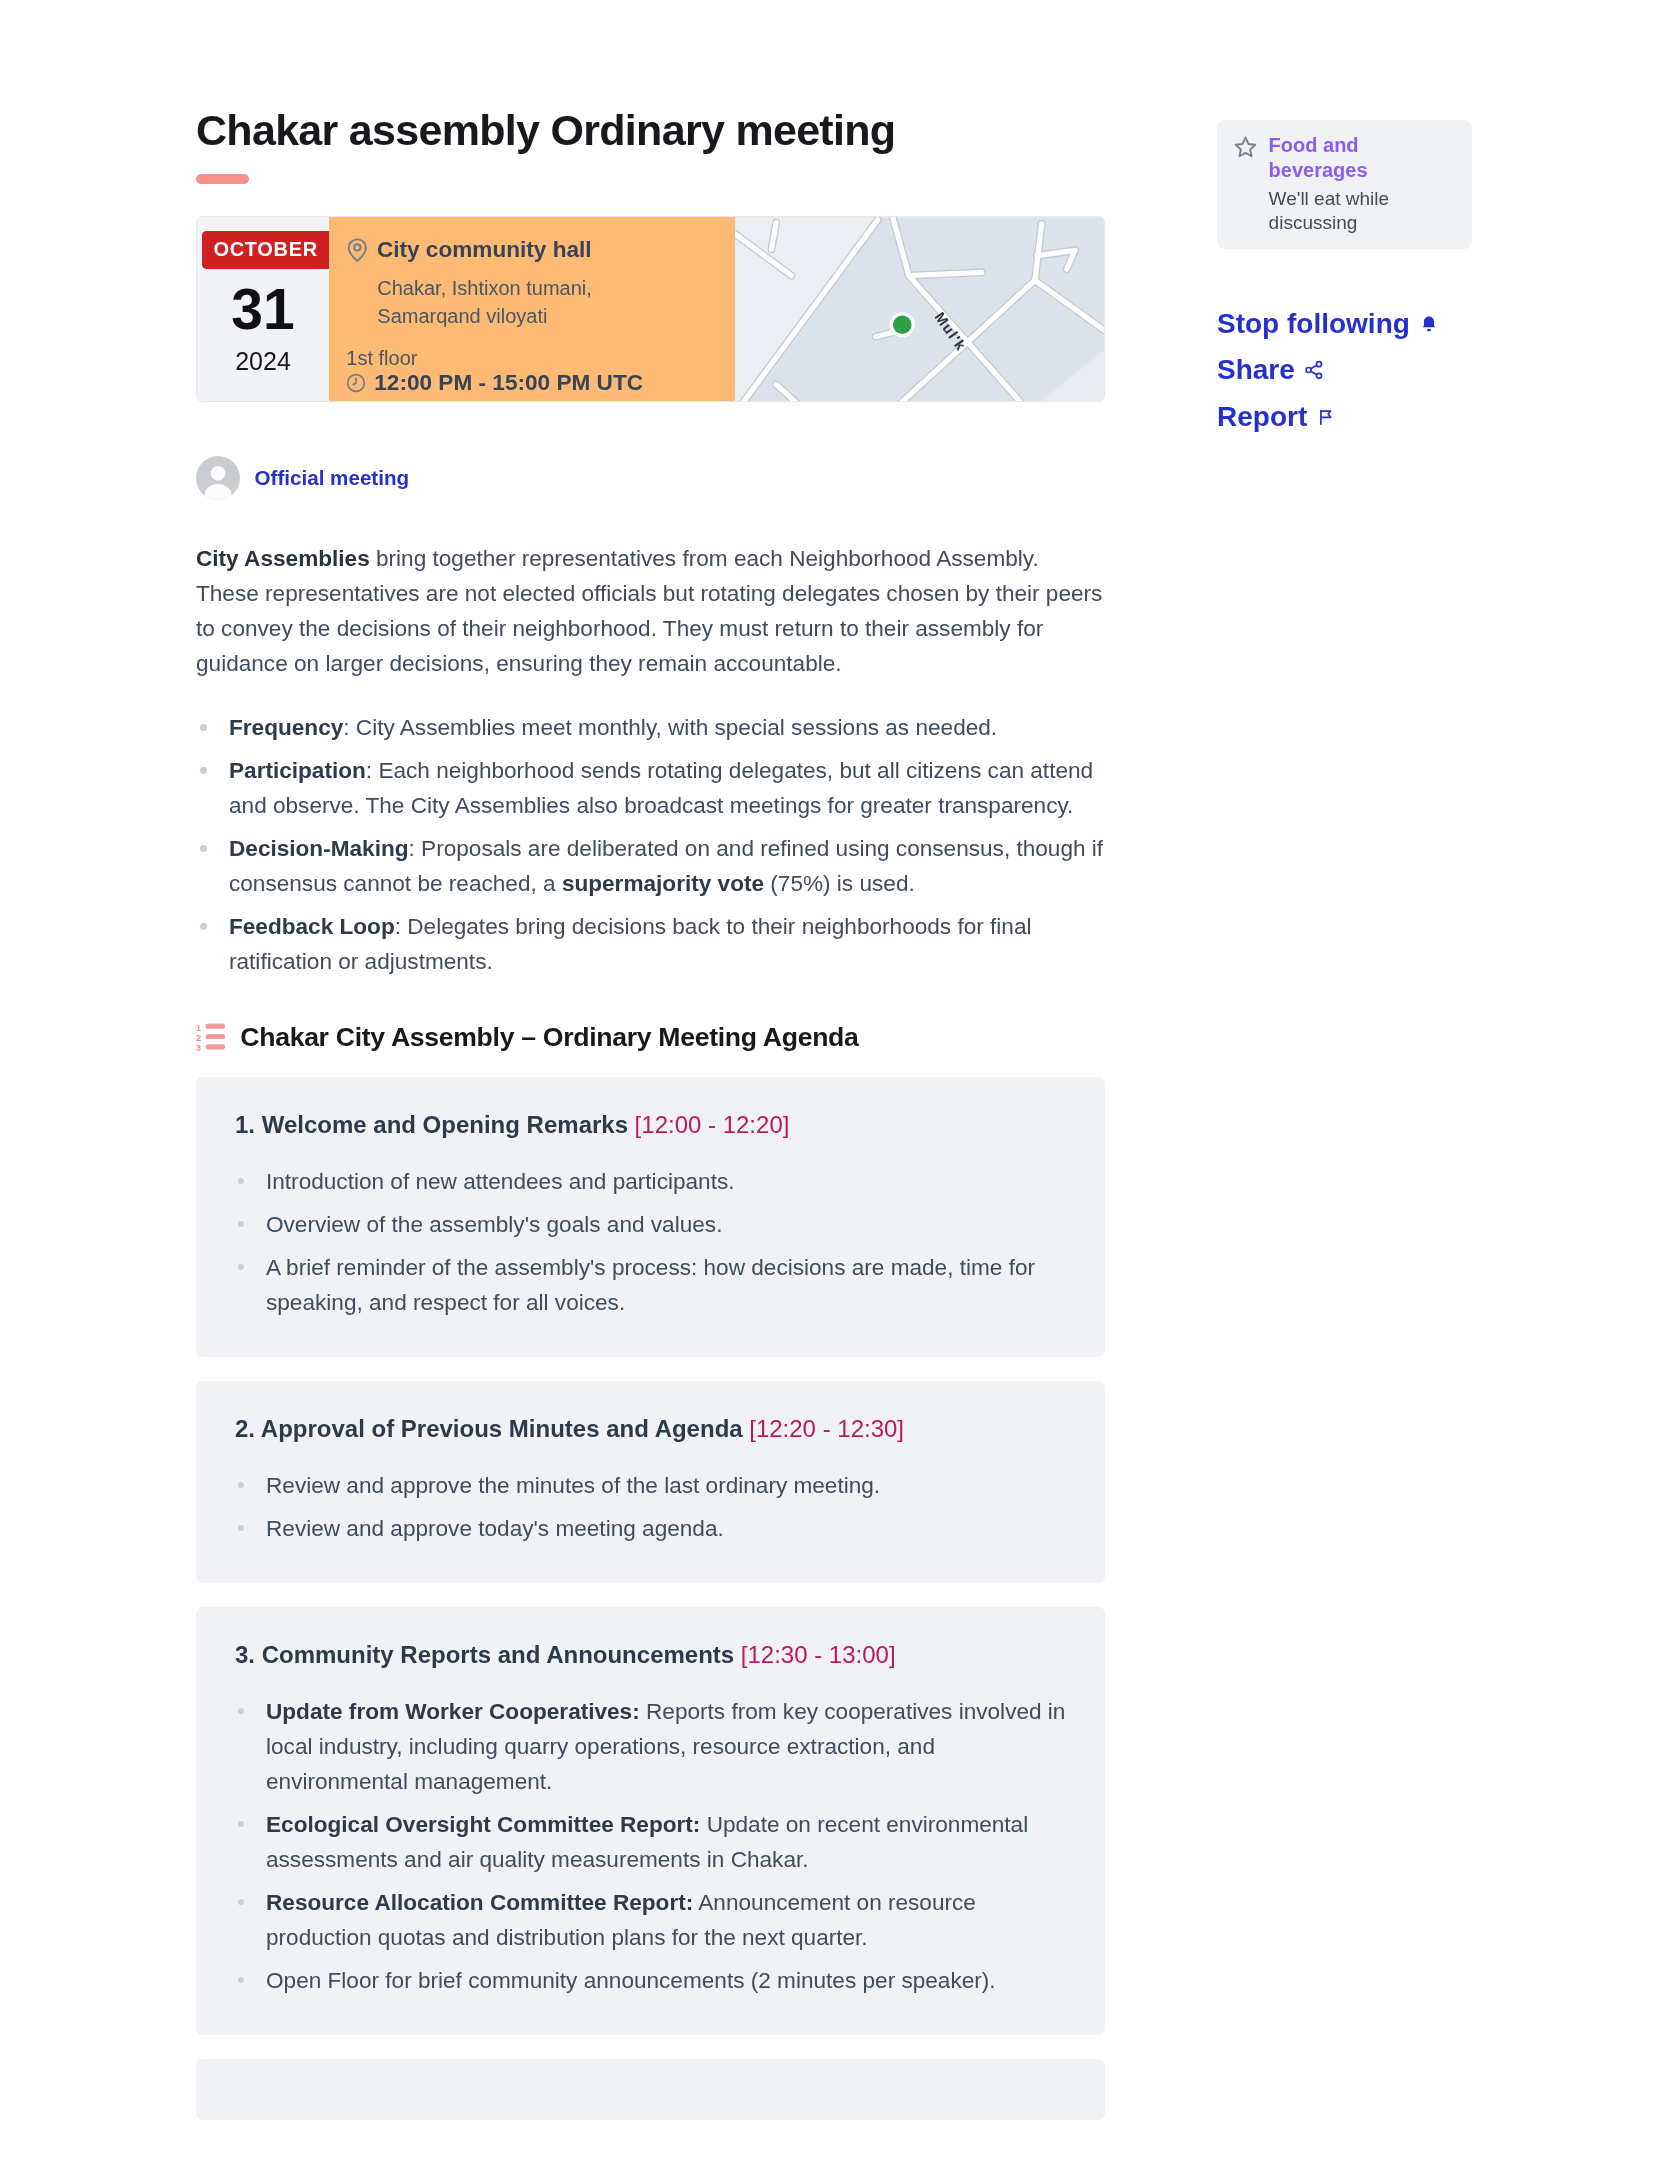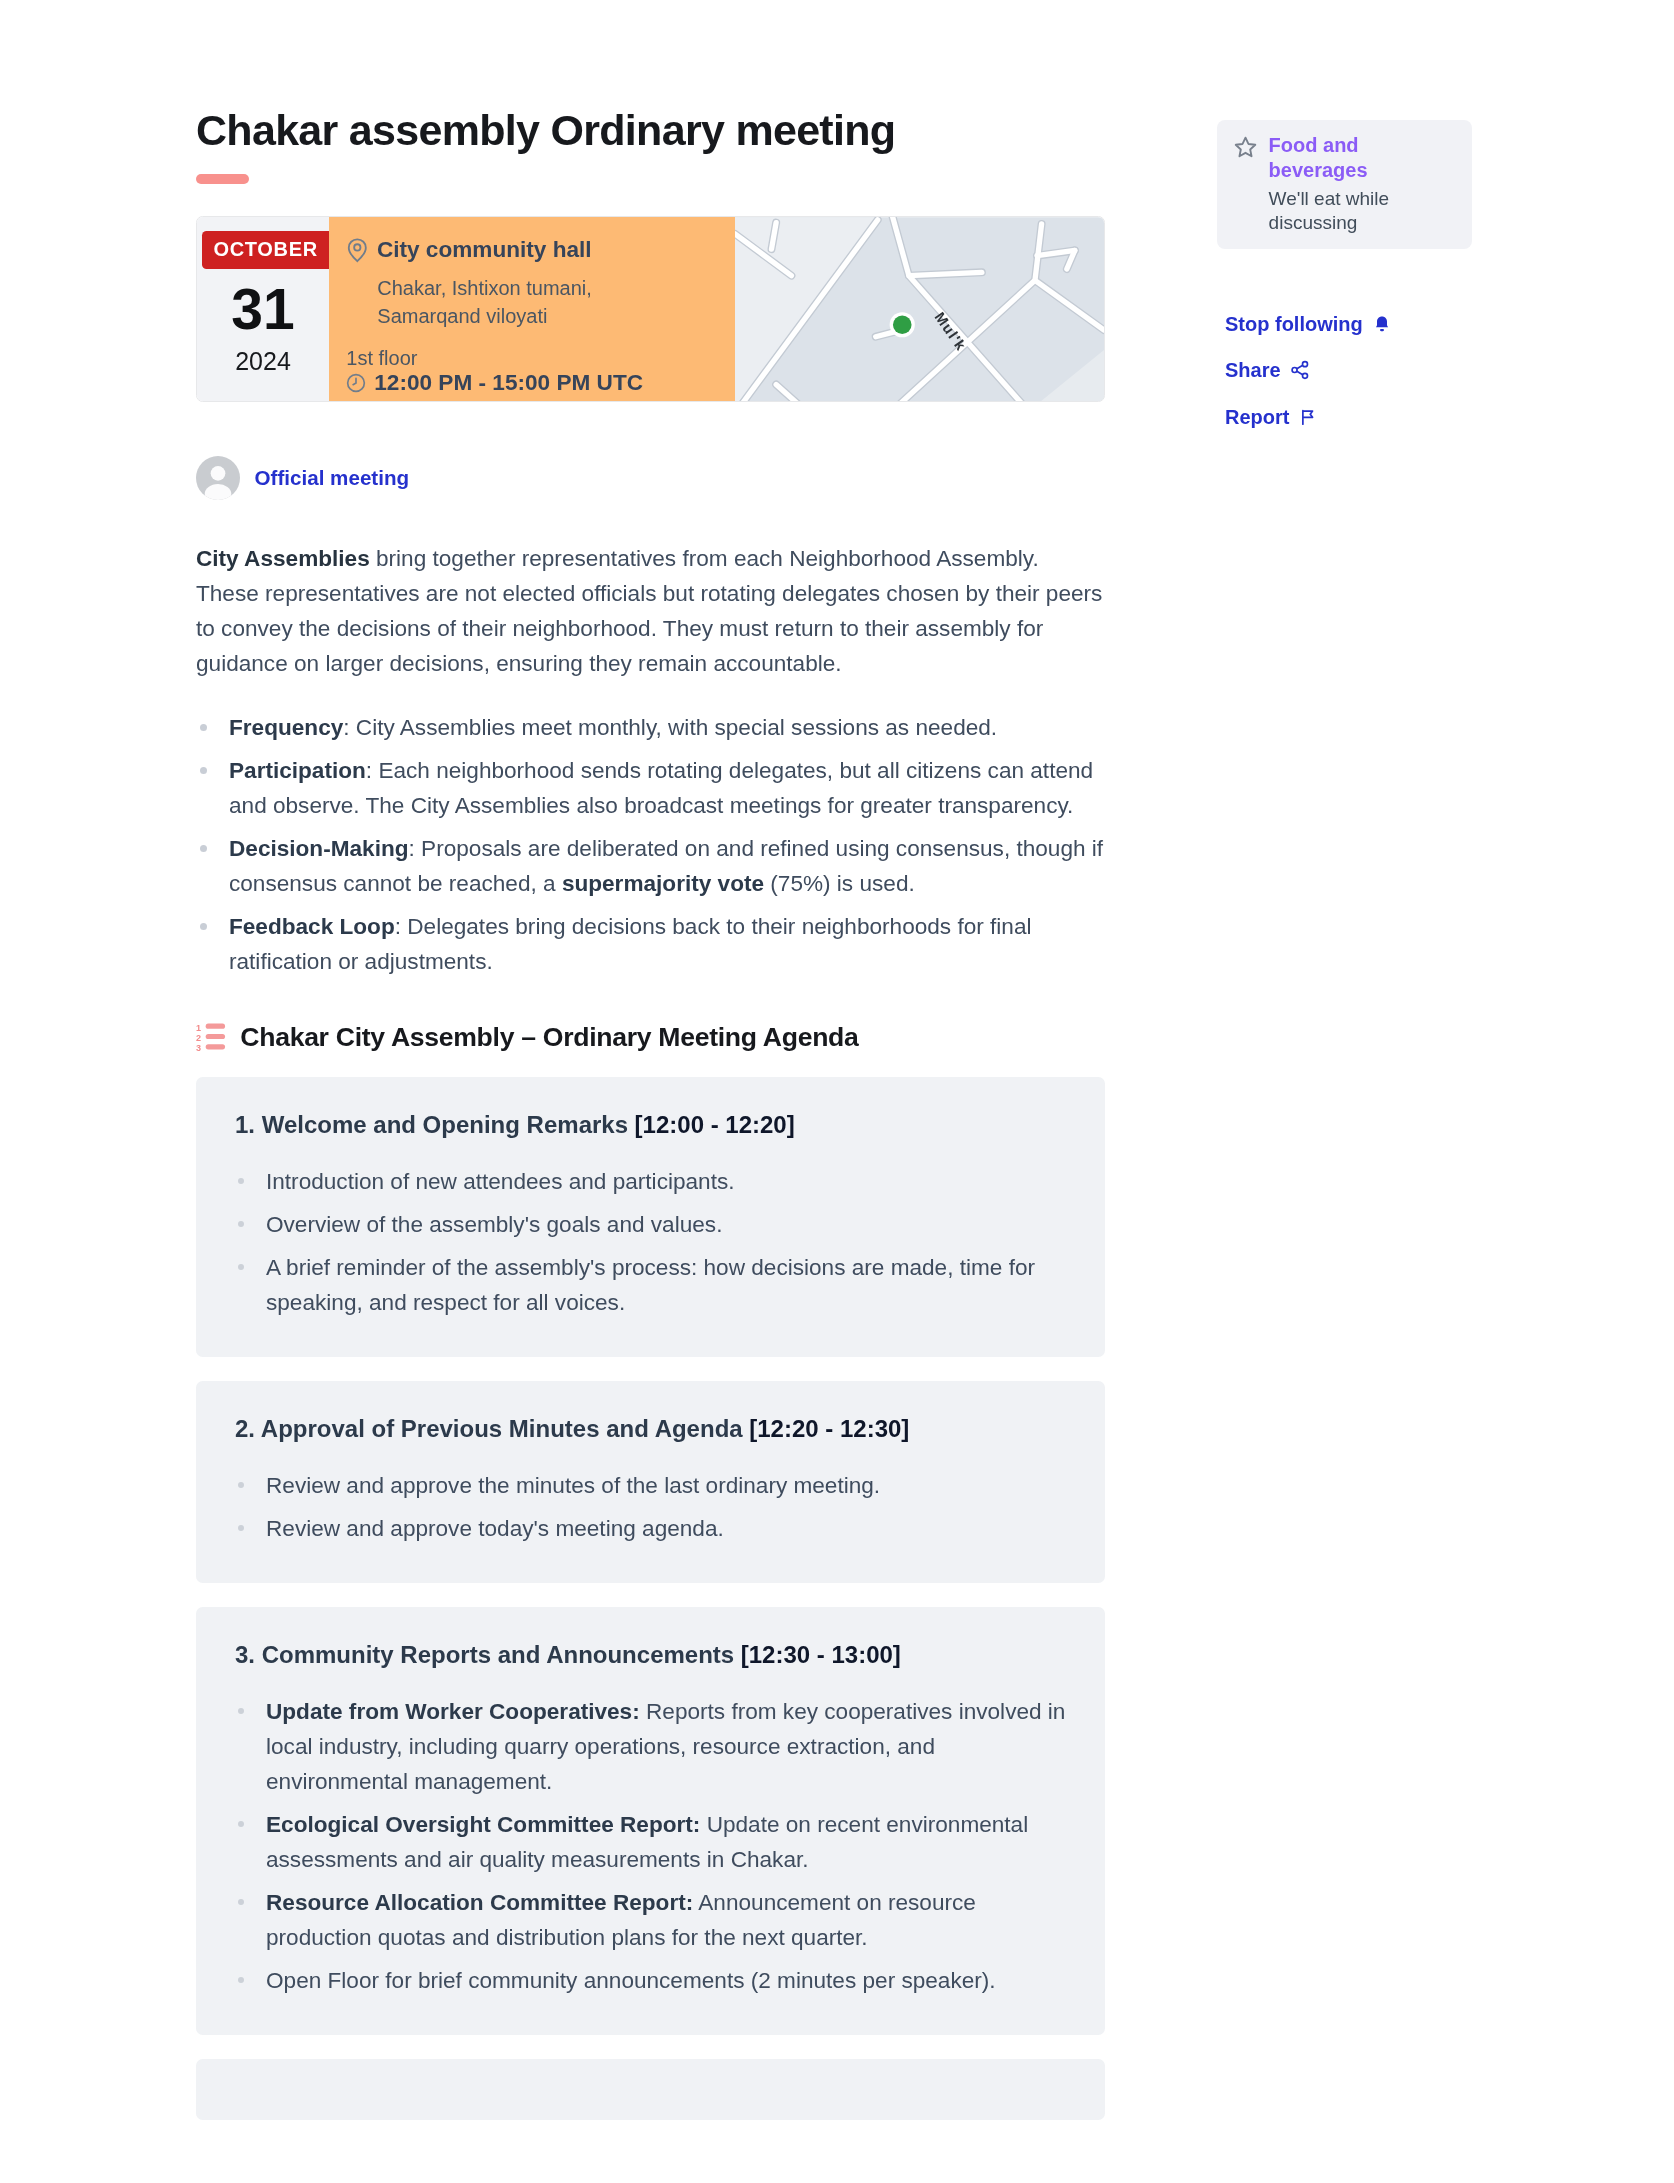--- a/index.html
+++ b/index.html
@@ -64,36 +64,36 @@
   
   .agenda-heading{margin-top:43px;display:flex;align-items:center;}
   .agenda-heading svg{flex:0 0 auto;}
   .agenda-heading .txt{margin-left:13.3px;font-size:26.6px;font-weight:bold;color:#17191d;letter-spacing:-0.3px;}
 
   .card{
     margin-top:24px;background:#f0f2f5;border-radius:6.6px;
     padding:32px 39px 29px 39px;box-sizing:border-box;
   }
   .card h3{margin:0;font-size:24px;line-height:31px;font-weight:bold;color:#2c3a4b;}
-  .card h3 .time{font-weight:bold;color:#0f172a;margin-left:6.6px;}
+  .card h3 .time{font-weight:normal;color:#be185d;margin-left:6.6px;}
   .card ul{list-style:none;margin:24px 0 0 0;padding:0;}
   .card li{position:relative;padding-left:31px;margin-bottom:8px;
     font-size:22.6px;line-height:35px;color:#3f4c5e;}
   .card li::before{content:"";position:absolute;left:2.7px;top:14px;width:6.6px;height:6.6px;
     border-radius:50%;background:#ccd1d8;}
 
   
   .meta-card{background:#f1f2f6;border-radius:8px;padding:13.3px 16px;display:flex;box-sizing:border-box;}
   .meta-card svg{flex:0 0 auto;margin-top:1.3px;}
   .meta-body{margin-left:10.6px;}
   .meta-label{font-size:20px;font-weight:bold;color:#8b5cf6;line-height:25px;}
   .meta-value{font-size:19px;color:#414d5a;line-height:24px;margin-top:4px;}
   .actions{margin-top:62px;}
   .action{display:flex;align-items:center;margin-bottom:20px;cursor:pointer;}
-  .action .lbl{font-size:20px;font-weight:bold;color:#2531cd;line-height:26.6px;margin-left:8px;}
+  .action .lbl{font-size:28px;font-weight:bold;color:#2531cd;line-height:26.6px;}
   .action svg{margin-left:9.3px;flex:0 0 auto;}
 </style>
 </head>
 <body>
 
 <div class="layout">
 
   <div class="main">
 
     <h1 class="page-title">Chakar assembly Ordinary meeting</h1>

